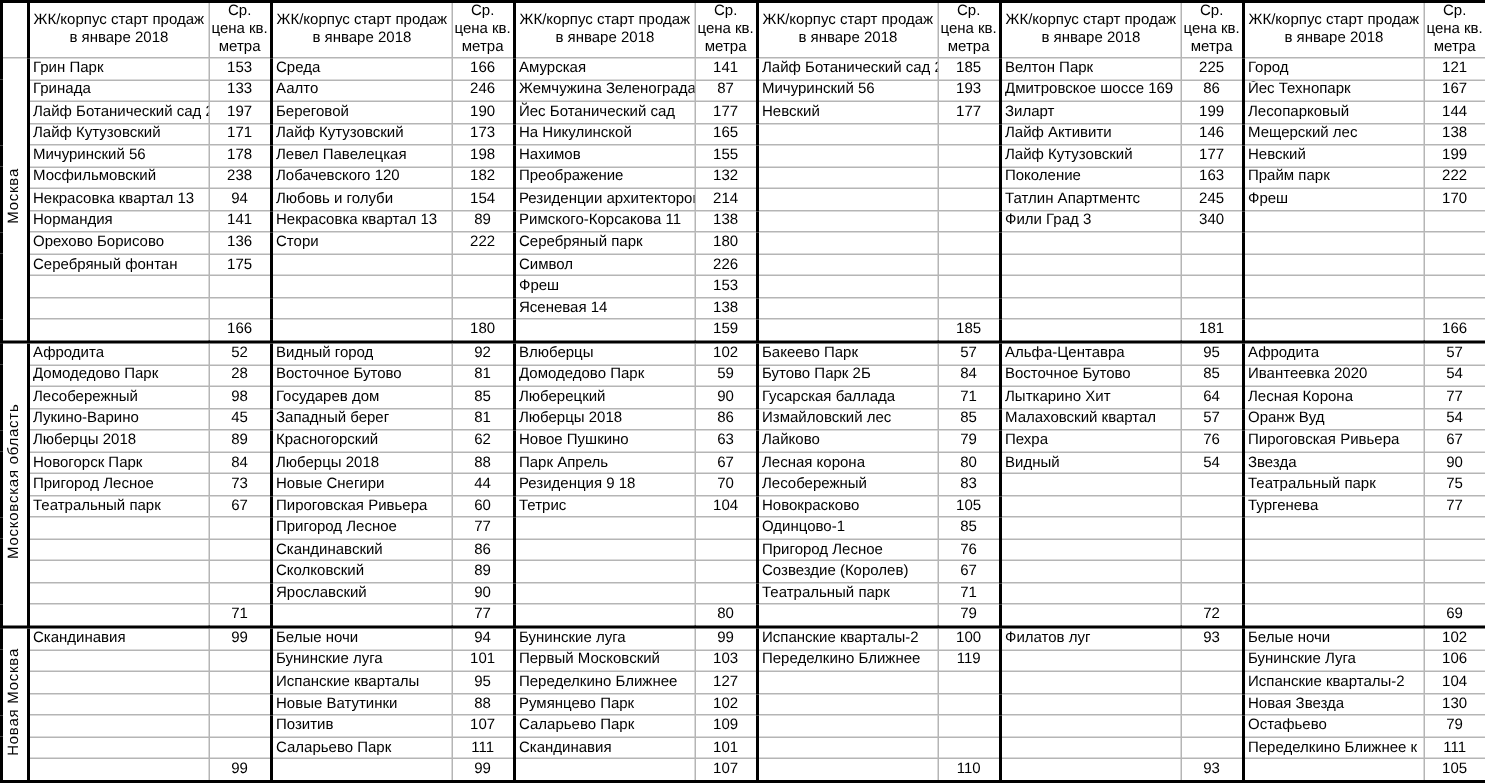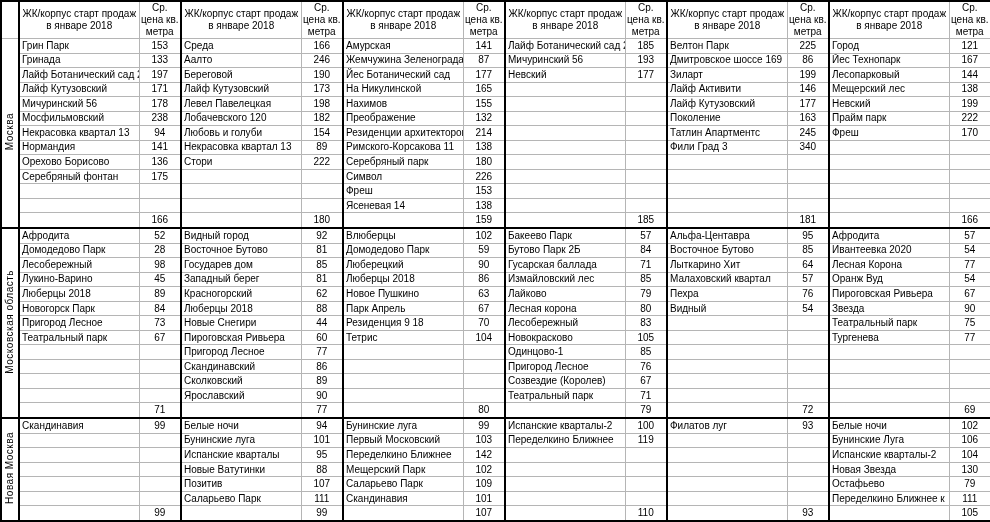--- a/index.html
+++ b/index.html
@@ -463,34 +463,34 @@
           <td class="price"></td>
           <td class="name pair-start">Бунинские Луга</td>
           <td class="price">106</td>
         </tr>
         <tr>
           <td class="name pair-start"></td>
           <td class="price"></td>
           <td class="name pair-start">Испанские кварталы</td>
           <td class="price">95</td>
           <td class="name pair-start">Переделкино Ближнее</td>
-          <td class="price">142</td>
+          <td class="price">127</td>
           <td class="name pair-start"></td>
           <td class="price"></td>
           <td class="name pair-start"></td>
           <td class="price"></td>
           <td class="name pair-start">Испанские кварталы-2</td>
           <td class="price">104</td>
         </tr>
         <tr>
           <td class="name pair-start"></td>
           <td class="price"></td>
           <td class="name pair-start">Новые Ватутинки</td>
           <td class="price">88</td>
-          <td class="name pair-start">Мещерский Парк</td>
+          <td class="name pair-start">Румянцево Парк</td>
           <td class="price">102</td>
           <td class="name pair-start"></td>
           <td class="price"></td>
           <td class="name pair-start"></td>
           <td class="price"></td>
           <td class="name pair-start">Новая Звезда</td>
           <td class="price">130</td>
         </tr>
         <tr>
           <td class="name pair-start"></td>

